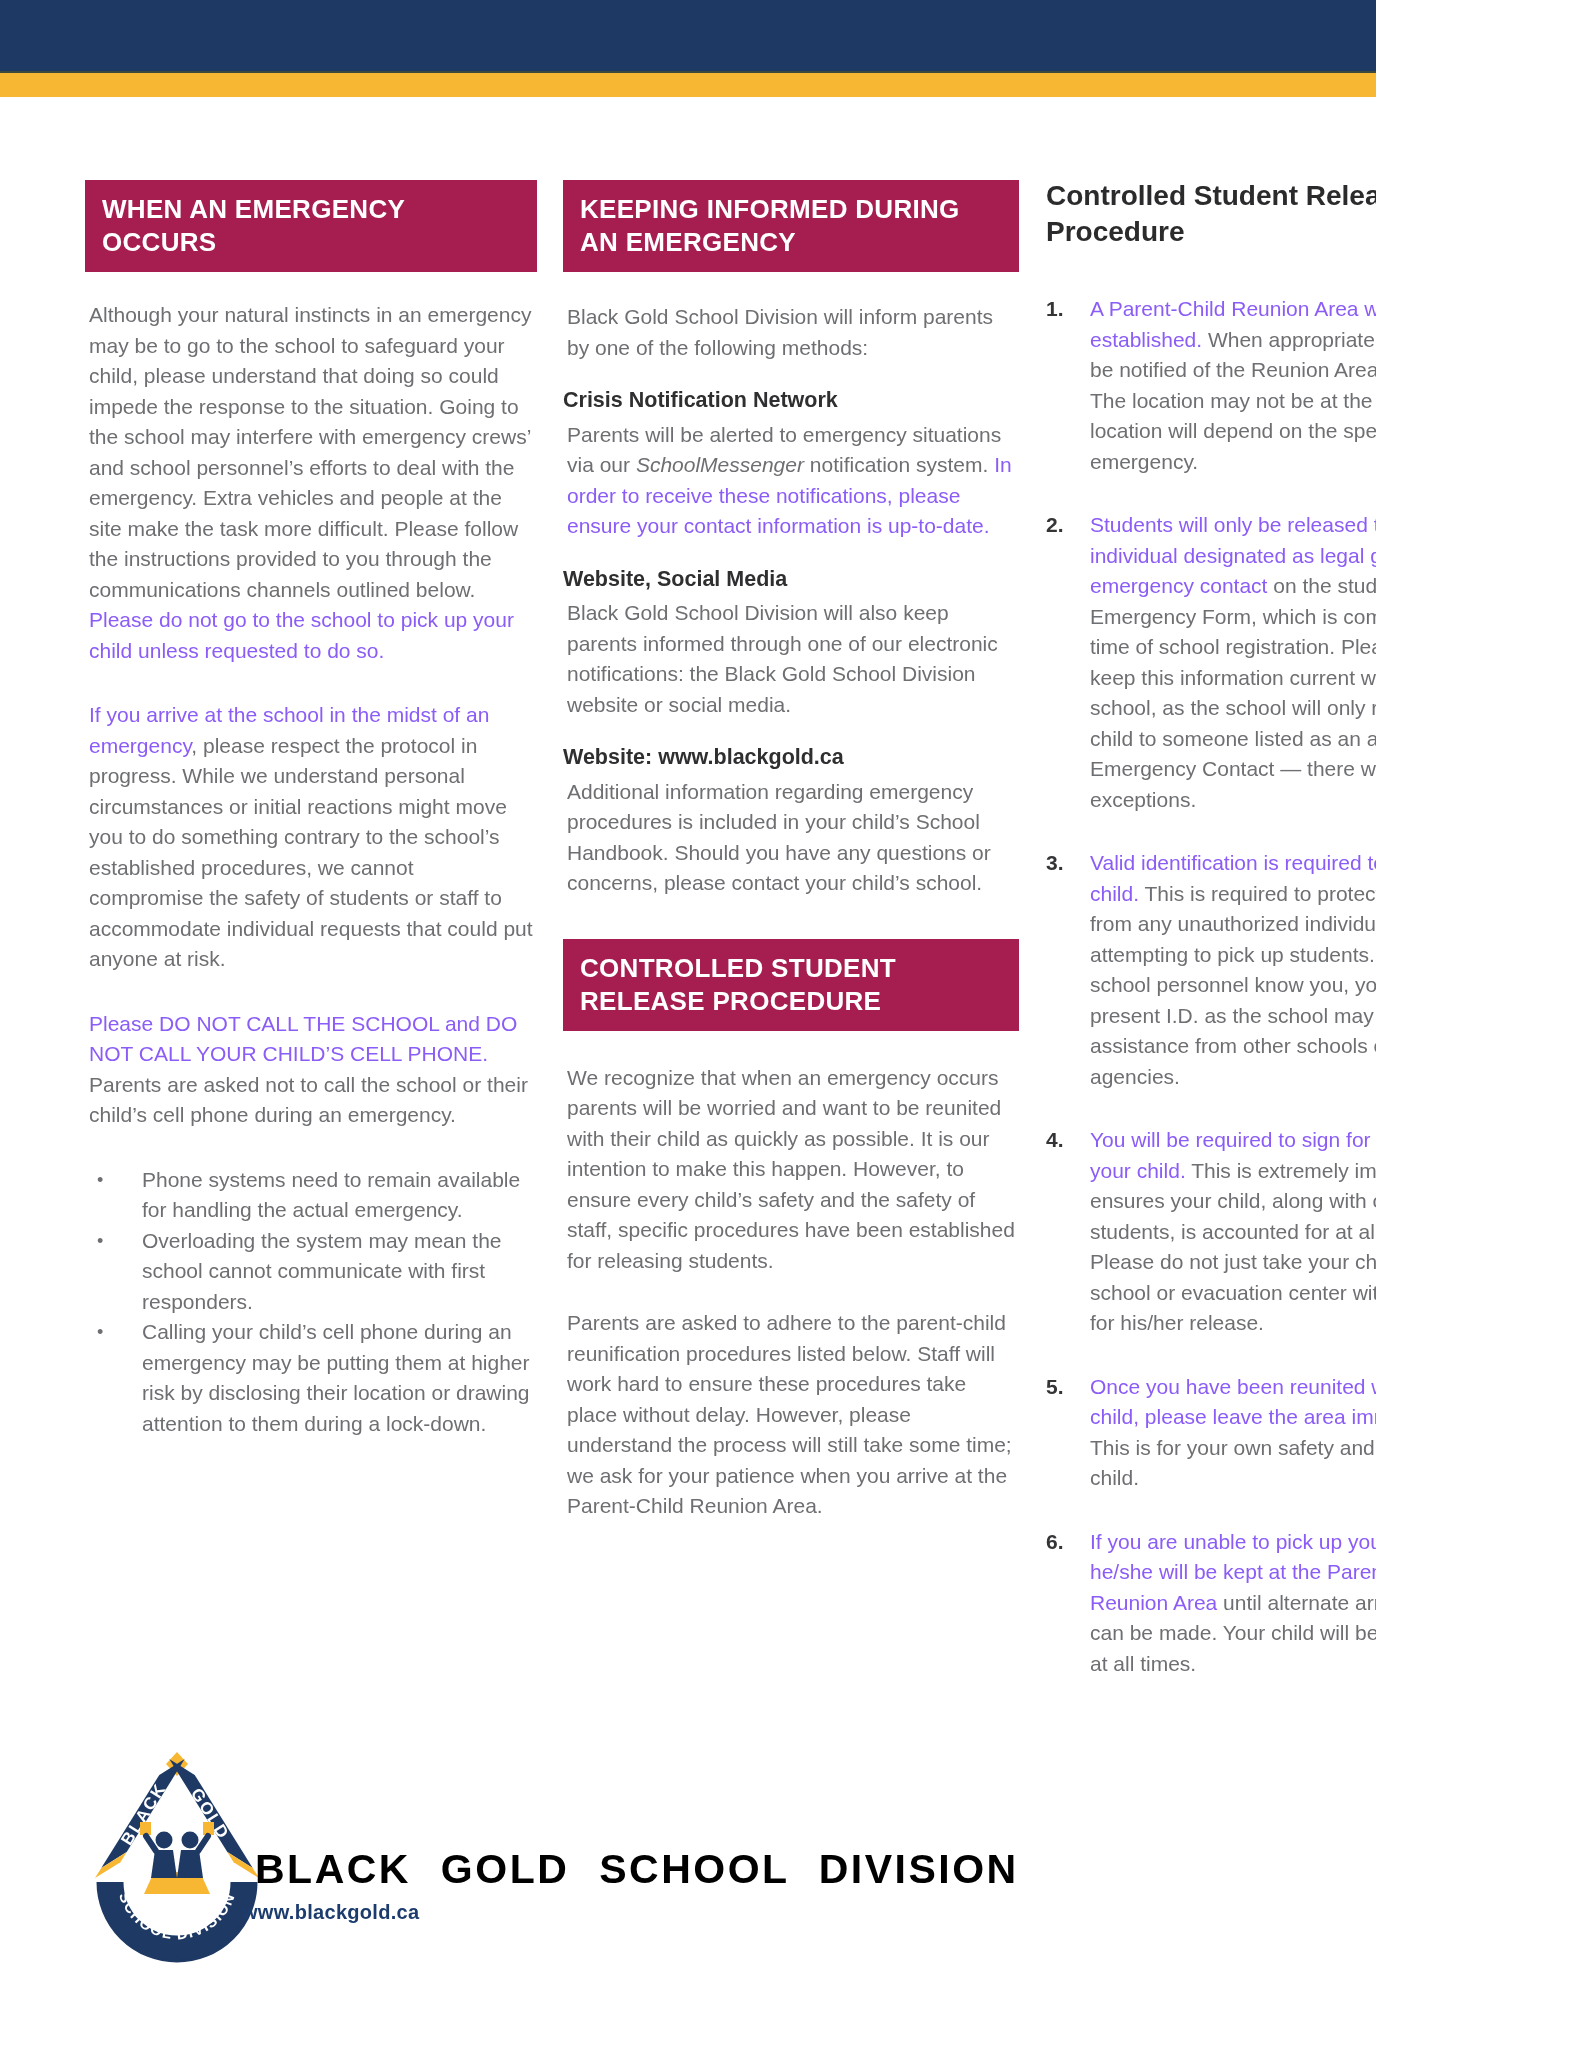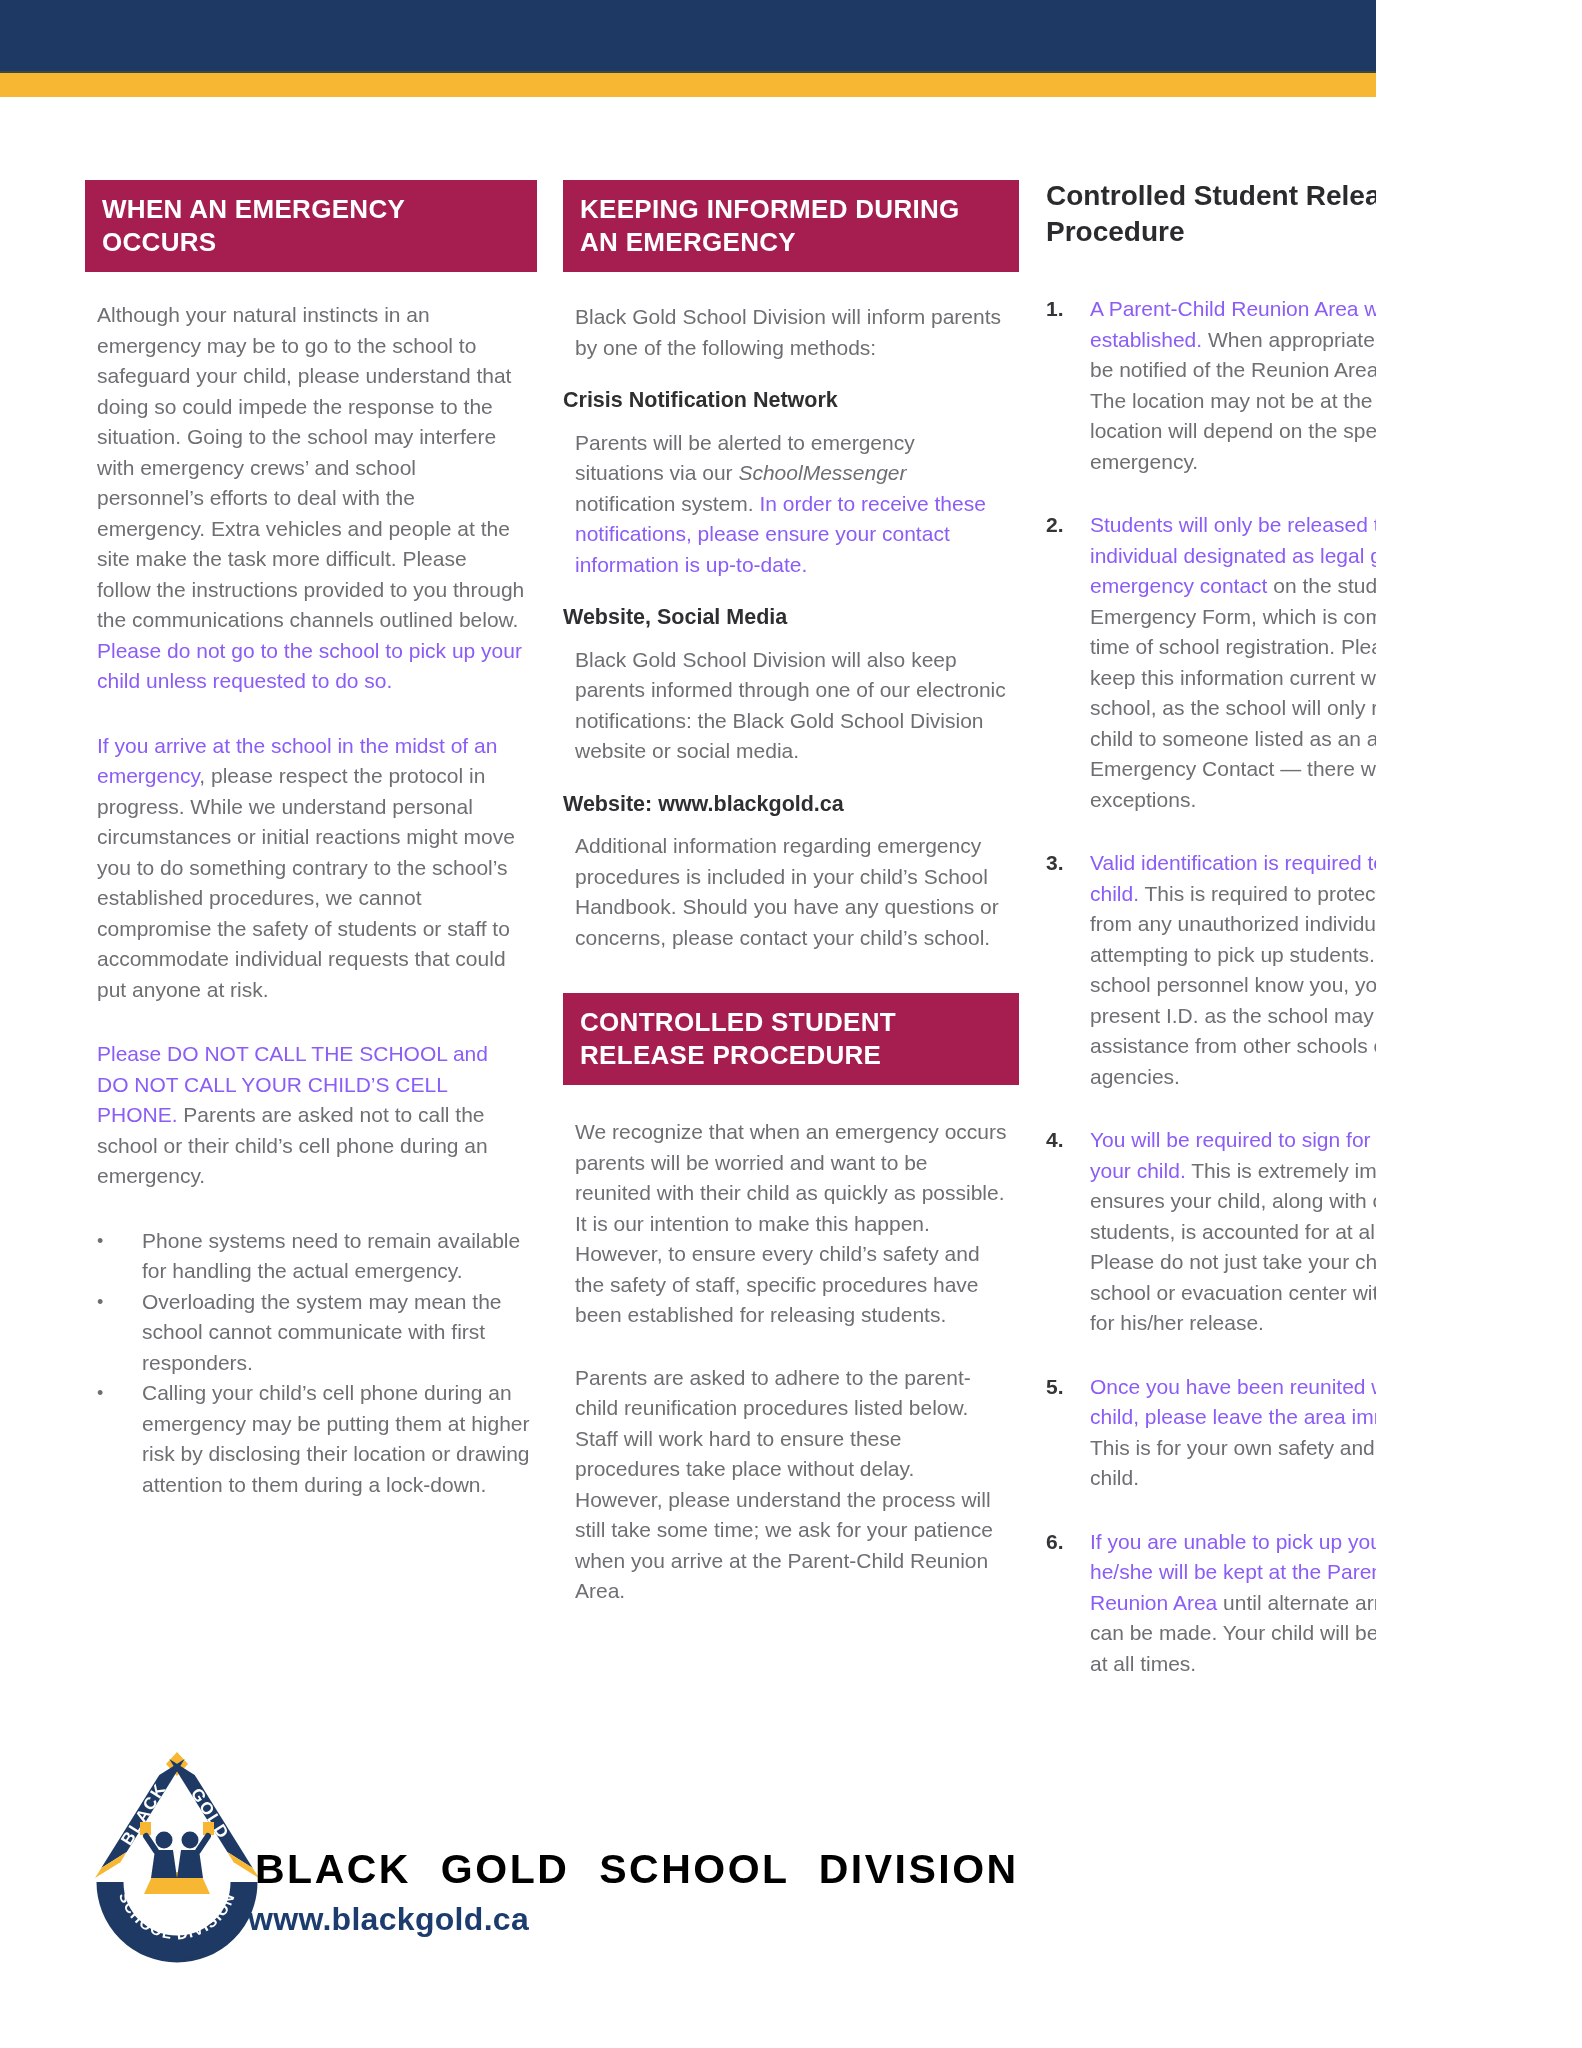--- a/index.html
+++ b/index.html
@@ -15,21 +15,21 @@
   #col-left  { left: 85px;  top: 180px; width: 452px; }
   #col-mid   { left: 563px; top: 180px; width: 456px; }
   #col-right { left: 1046px; top: 178px; width: 460px; }
 
   .banner {
     background: #a51e4f; color: #ffffff; font-weight: 700;
     font-size: 26px; line-height: 33px; padding: 13px 17px; letter-spacing: 0.3px;
   }
   .banner .narrow { display: block; max-width: 340px; }
 
-  .para { margin: 12px; }
+  .para { margin: 4px; }
   .b { font-weight: 400; color: #8b5cf6; }
   .i { font-style: italic; }
 
   .p1 { margin-top: 28px; }
   .p2 { margin-top: 34px; }
   .bullets { margin-top: 34px; }
   .bullet-item { position: relative; padding-left: 57px; }
   .bullet-marker { position: absolute; left: 12px; top: 0; font-size: 18px; }
 
   .intro { margin-top: 30px; }
@@ -45,22 +45,22 @@
   .num { width: 44px; flex: none; font-weight: 700; color: #353537; }
   .num-text { flex: 1; }
 
   .footer-logo { position: absolute; left: 92px; top: 1752px; }
   .org {
     position: absolute; left: 255px; top: 1846px;
     font-size: 41px; font-weight: 700; color: #000000;
     letter-spacing: 2.5px; word-spacing: 16px; white-space: nowrap;
   }
   .url {
-    position: absolute; left: 248px; top: 1901px;
-    font-size: 32px; font-weight: 700; color: #1d3c6e; letter-spacing: 0.3px;
+    position: absolute; left: 242px; top: 1901px;
+    font-size: 20px; font-weight: 700; color: #1d3c6e; letter-spacing: 0.3px;
   }
 </style>
 </head>
 <body>
 
 <div class="page">
 
   <div class="topbar-navy"></div>
   <div class="topbar-gold"></div>
 

